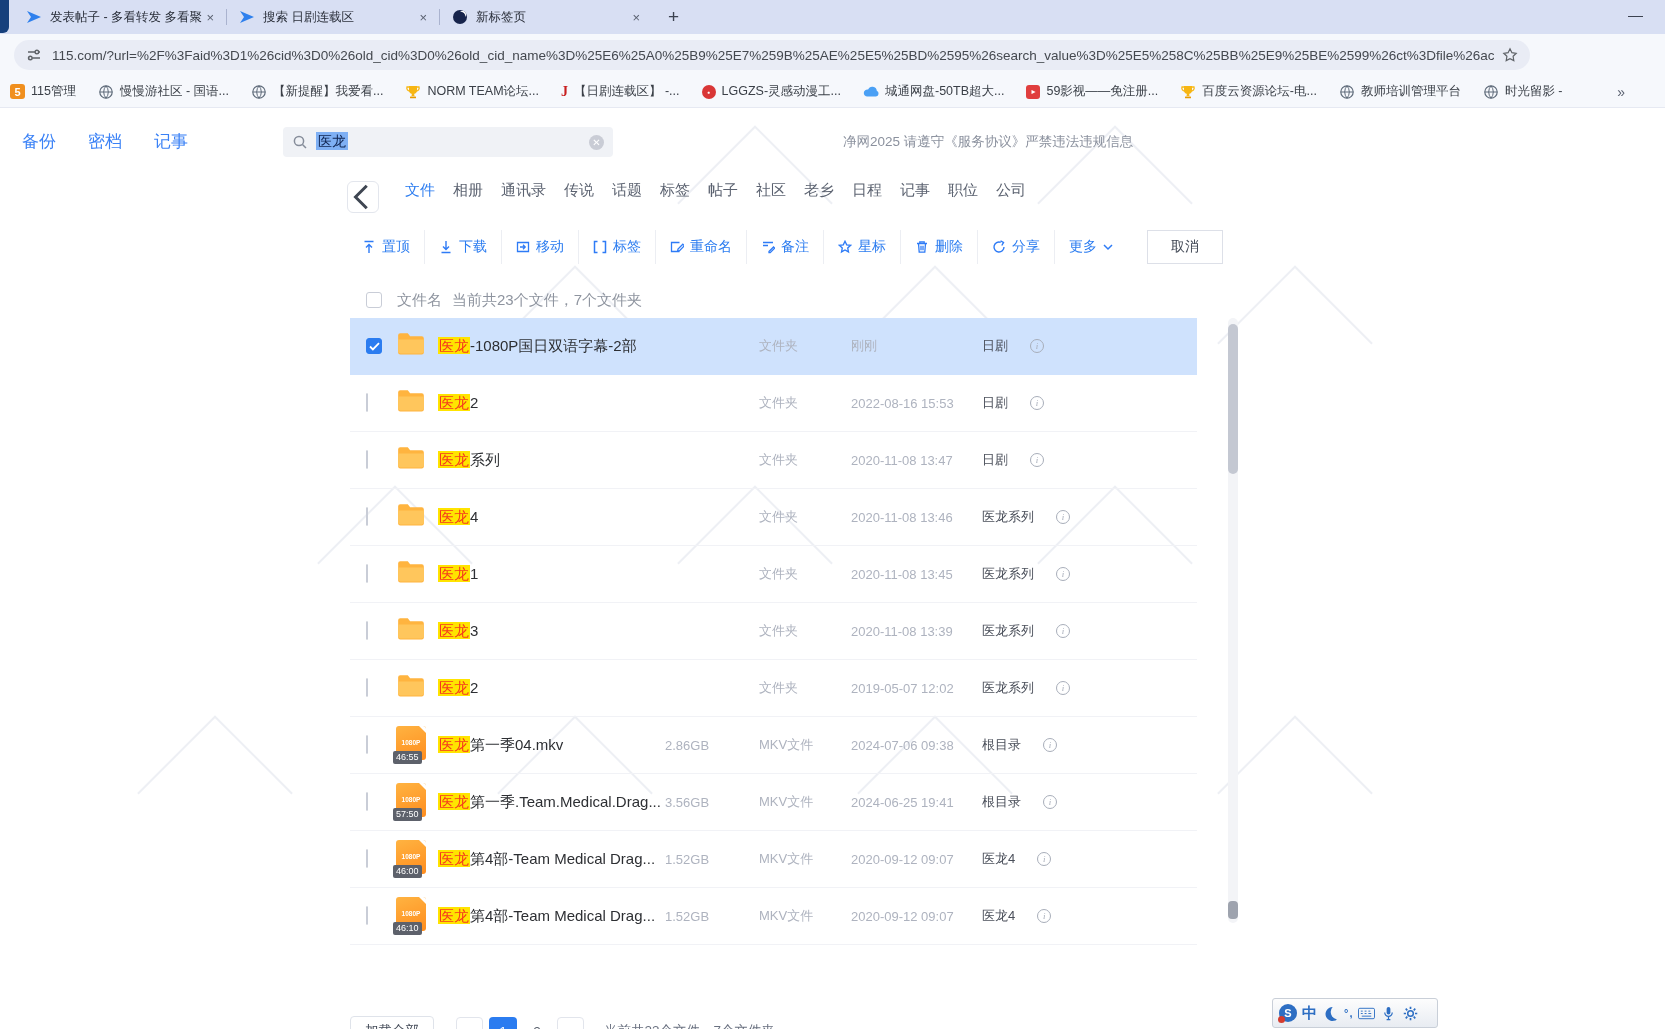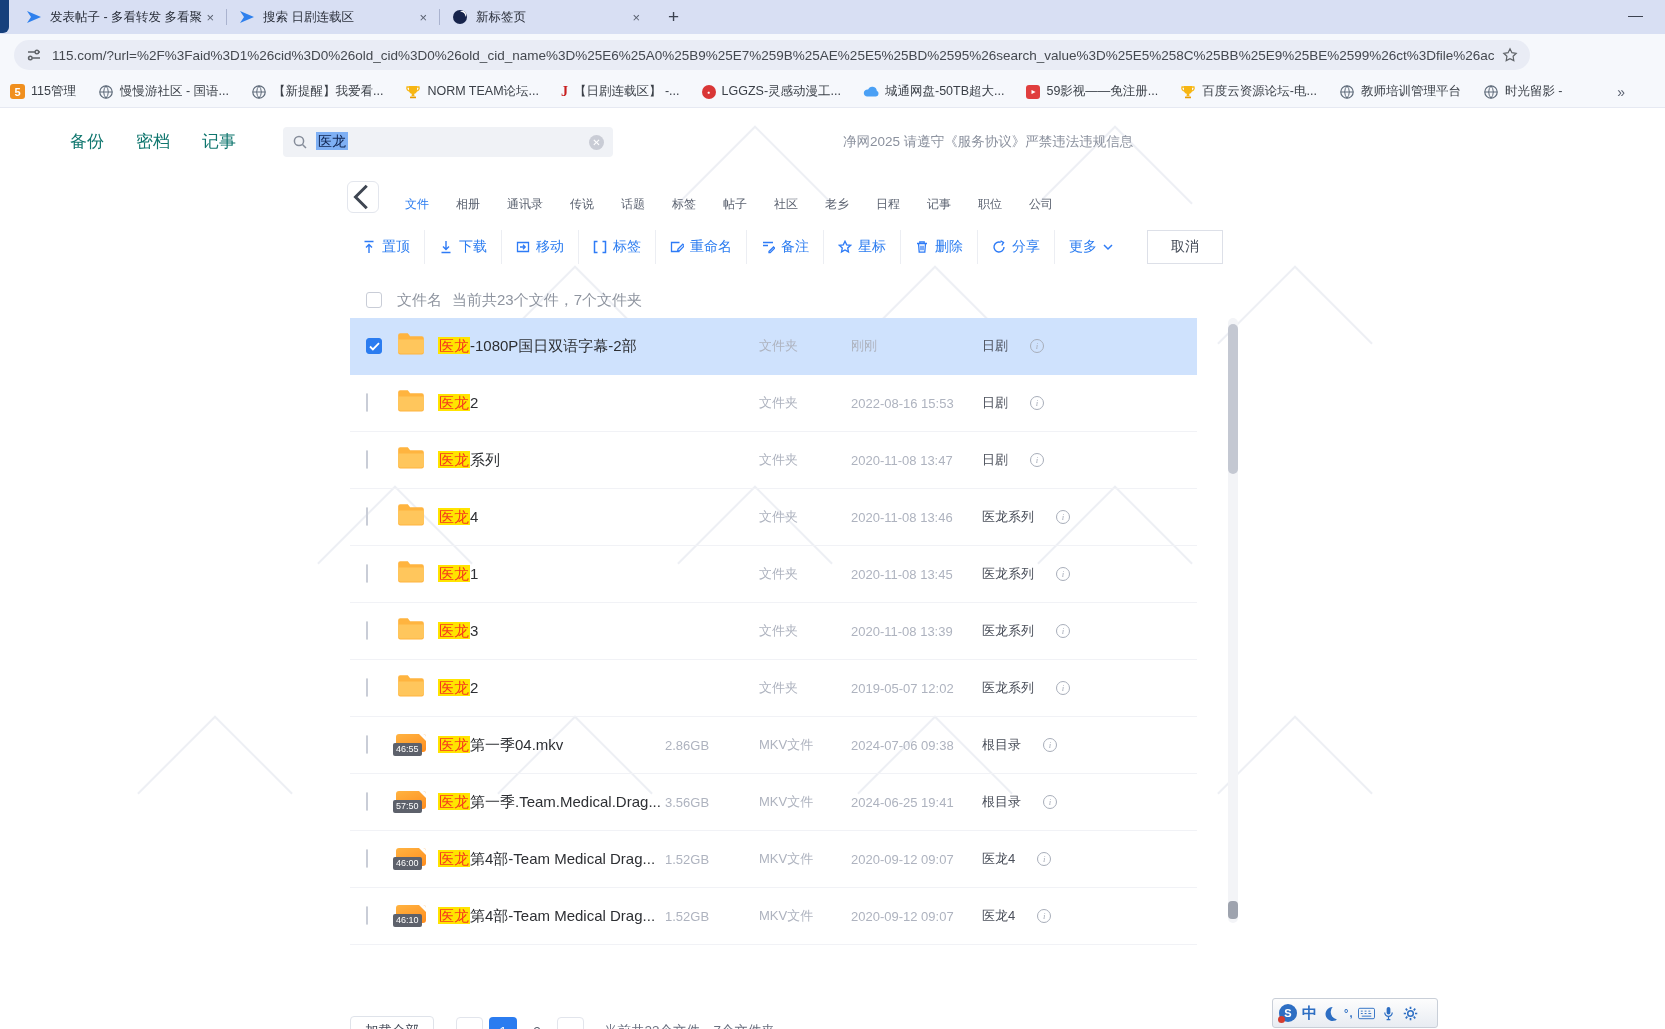--- a/index.html
+++ b/index.html
@@ -29,36 +29,36 @@
   .bm-item { display:flex; align-items:center; gap:6px; margin-right:22px; color:#3b4048; font-size:12.5px; white-space:nowrap; }
   .bm-overflow { margin-left:auto; margin-right:30px; color:#5a6170; font-size:14px; }
   .fv-115 { width:15px; height:15px; background:#f08f1e; border-radius:3px; color:#fff; font-size:11px; font-weight:bold; display:flex; align-items:center; justify-content:center; }
   .fv-j { color:#c81f1f; font-weight:bold; font-size:14px; font-family:"Liberation Serif",serif; }
   .fv-redc { width:14px; height:14px; background:#d93636; border-radius:50%; display:flex; align-items:center; justify-content:center; color:#fff; font-size:8px; }
   .fv-redt { width:14px; height:14px; background:#e03e3e; border-radius:3px; color:#fff; font-size:8px; display:flex; align-items:center; justify-content:center; }
 
   
   .page { position:absolute; left:0; top:108px; right:0; bottom:0; background:#fff; overflow:hidden; }
 
-  .site-nav { position:absolute; left:22px; top:22px; display:flex; gap:32px; color:#0f766e; font-size:17px;margin-left:48px; }
+  .site-nav { position:absolute; left:22px; top:22px; display:flex; gap:32px; color:#3b82f6; font-size:17px; }
   .site-nav span { cursor:default; }
 
   .search-pill { position:absolute; left:283px; top:19px; width:330px; height:30px; background:#f0f2f6; border-radius:4px; display:flex; align-items:center; padding:0 9px; }
   .search-text { margin-left:8px; font-size:14px; }
   .sel { background:#7fb0f4; color:#0e2350; padding:1px 2px; }
   .search-clear { margin-left:auto; width:15px; height:15px; background:#c9ccd5; border-radius:50%; color:#fff; font-size:10px; line-height:15px; text-align:center; }
 
   .promo { position:absolute; left:638px; top:14px; height:36px; display:flex; align-items:center; gap:4px;
            background:radial-gradient(ellipse at center, rgba(255,233,170,.55), rgba(255,233,170,0) 75%); padding:0 8px; }
   .promo-text { color:#ff6a00; font-size:17px; font-weight:800; letter-spacing:1px; text-shadow:0 1px 0 rgba(255,190,80,.4); }
   .promo-gift { width:30px; height:28px; }
   .notice { position:absolute; left:843px; top:25px; color:#8b919e; font-size:13.5px; }
 
   .back-btn { position:absolute; left:347px; top:73px; width:32px; height:32px; border:1px solid #e3e6ed; border-radius:6px; background:#fff; display:flex; align-items:center; justify-content:center; }
-  .cat-tabs { position:absolute; left:405px; top:73px; height:32px; display:flex; align-items:flex-end; gap:27px; font-size:12px; color:#5b6270; }
+  .cat-tabs { position:absolute; left:405px; top:73px; height:32px; display:flex; align-items:flex-start; gap:18px; font-size:15px; color:#5b6270; }
   .cat-tab.active { color:#2b7cf0; }
 
   .action-bar { position:absolute; left:348px; top:122px; height:34px; display:flex; align-items:stretch; }
   .tb-btn { display:flex; align-items:center; gap:6px; padding:0 14px; color:#2b7cf0; font-size:14px; }
   .tb-btn:not(:last-child){ border-right:1px solid #eceef3; }
   .tb-ic { width:14px; height:14px; display:inline-flex; }
   .tb-ic svg { width:100%; height:100%; }
   .cancel-btn { position:absolute; left:1147px; top:122px; width:76px; height:34px; border:1px solid #dde0e8; border-radius:0; background:#fff; color:#3f4653; font-size:14px; display:flex; align-items:center; justify-content:center; }
 
   .list-wrap { position:absolute; left:350px; top:174px; width:847px; }
@@ -74,21 +74,21 @@
   .file-row { display:grid; grid-template-columns:46px 42px 227px 94px 92px 131px auto; align-items:center; height:57px; border-bottom:1px solid #f1f2f6; }
   .file-row.selected { background:#cfe2fd; border-bottom-color:transparent; }
   .file-row .cb { margin-left:16px; }
   .f-name { font-size:15px; color:#2d2f33; white-space:nowrap; overflow:hidden; }
   .hl { background:#ffe400; color:#f5391c; padding:0 1px; }
   .f-size, .f-type, .f-date { font-size:13px; color:#aeb3bf; }
   .f-cat { font-size:13px; color:#4a4f5a; display:flex; align-items:center; gap:22px; }
   .info { width:14px; height:14px; border:1px solid #a8aeba; border-radius:50%; color:#a8aeba; font-size:9px; line-height:12px; text-align:center; font-family:"Liberation Serif",serif; font-style:italic; }
 
   .folder-ic { width:30px; height:24px; display:inline-block; }
-  .vicon { position:relative; width:30px; height:18px; background:linear-gradient(160deg,#ffb341,#ff8d1e); border-radius:3px; display:inline-block; }
+  .vicon { position:relative; width:30px; height:34px; background:linear-gradient(160deg,#ffb341,#ff8d1e); border-radius:3px; display:inline-block; }
   .vicon::before { content:''; position:absolute; top:0; right:0; border-top:7px solid #fff; border-left:7px solid rgba(255,255,255,0.0); border-top-right-radius:3px; }
   .vq { position:absolute; left:0; right:0; top:13px; text-align:center; color:#fff; font-size:6.5px; font-weight:bold; }
   .vd { position:absolute; left:-3px; bottom:-4px; background:#5d616b; color:#fff; font-size:9px; line-height:1; padding:2px 3px; border-radius:2px; white-space:nowrap; }
 
   .sb-track { position:absolute; left:1228px; top:210px; width:10px; height:605px; background:#f3f4f7; border-radius:5px; }
   .sb-thumb { position:absolute; left:0; top:6px; width:10px; height:150px; background:#c4c8d2; border-radius:5px; }
   .sb-nub { position:absolute; left:0; bottom:4px; width:10px; height:18px; background:#9ea3ae; border-radius:4px; }
 
   .footer { position:absolute; left:350px; top:887px; height:30px; display:flex; align-items:center;margin-top:21px; }
   .load-all { height:30px; padding:0 14px; border:1px solid #dfe3ea; border-radius:4px; background:#fff; color:#454c59; font-size:13.5px; display:flex; align-items:center; }

